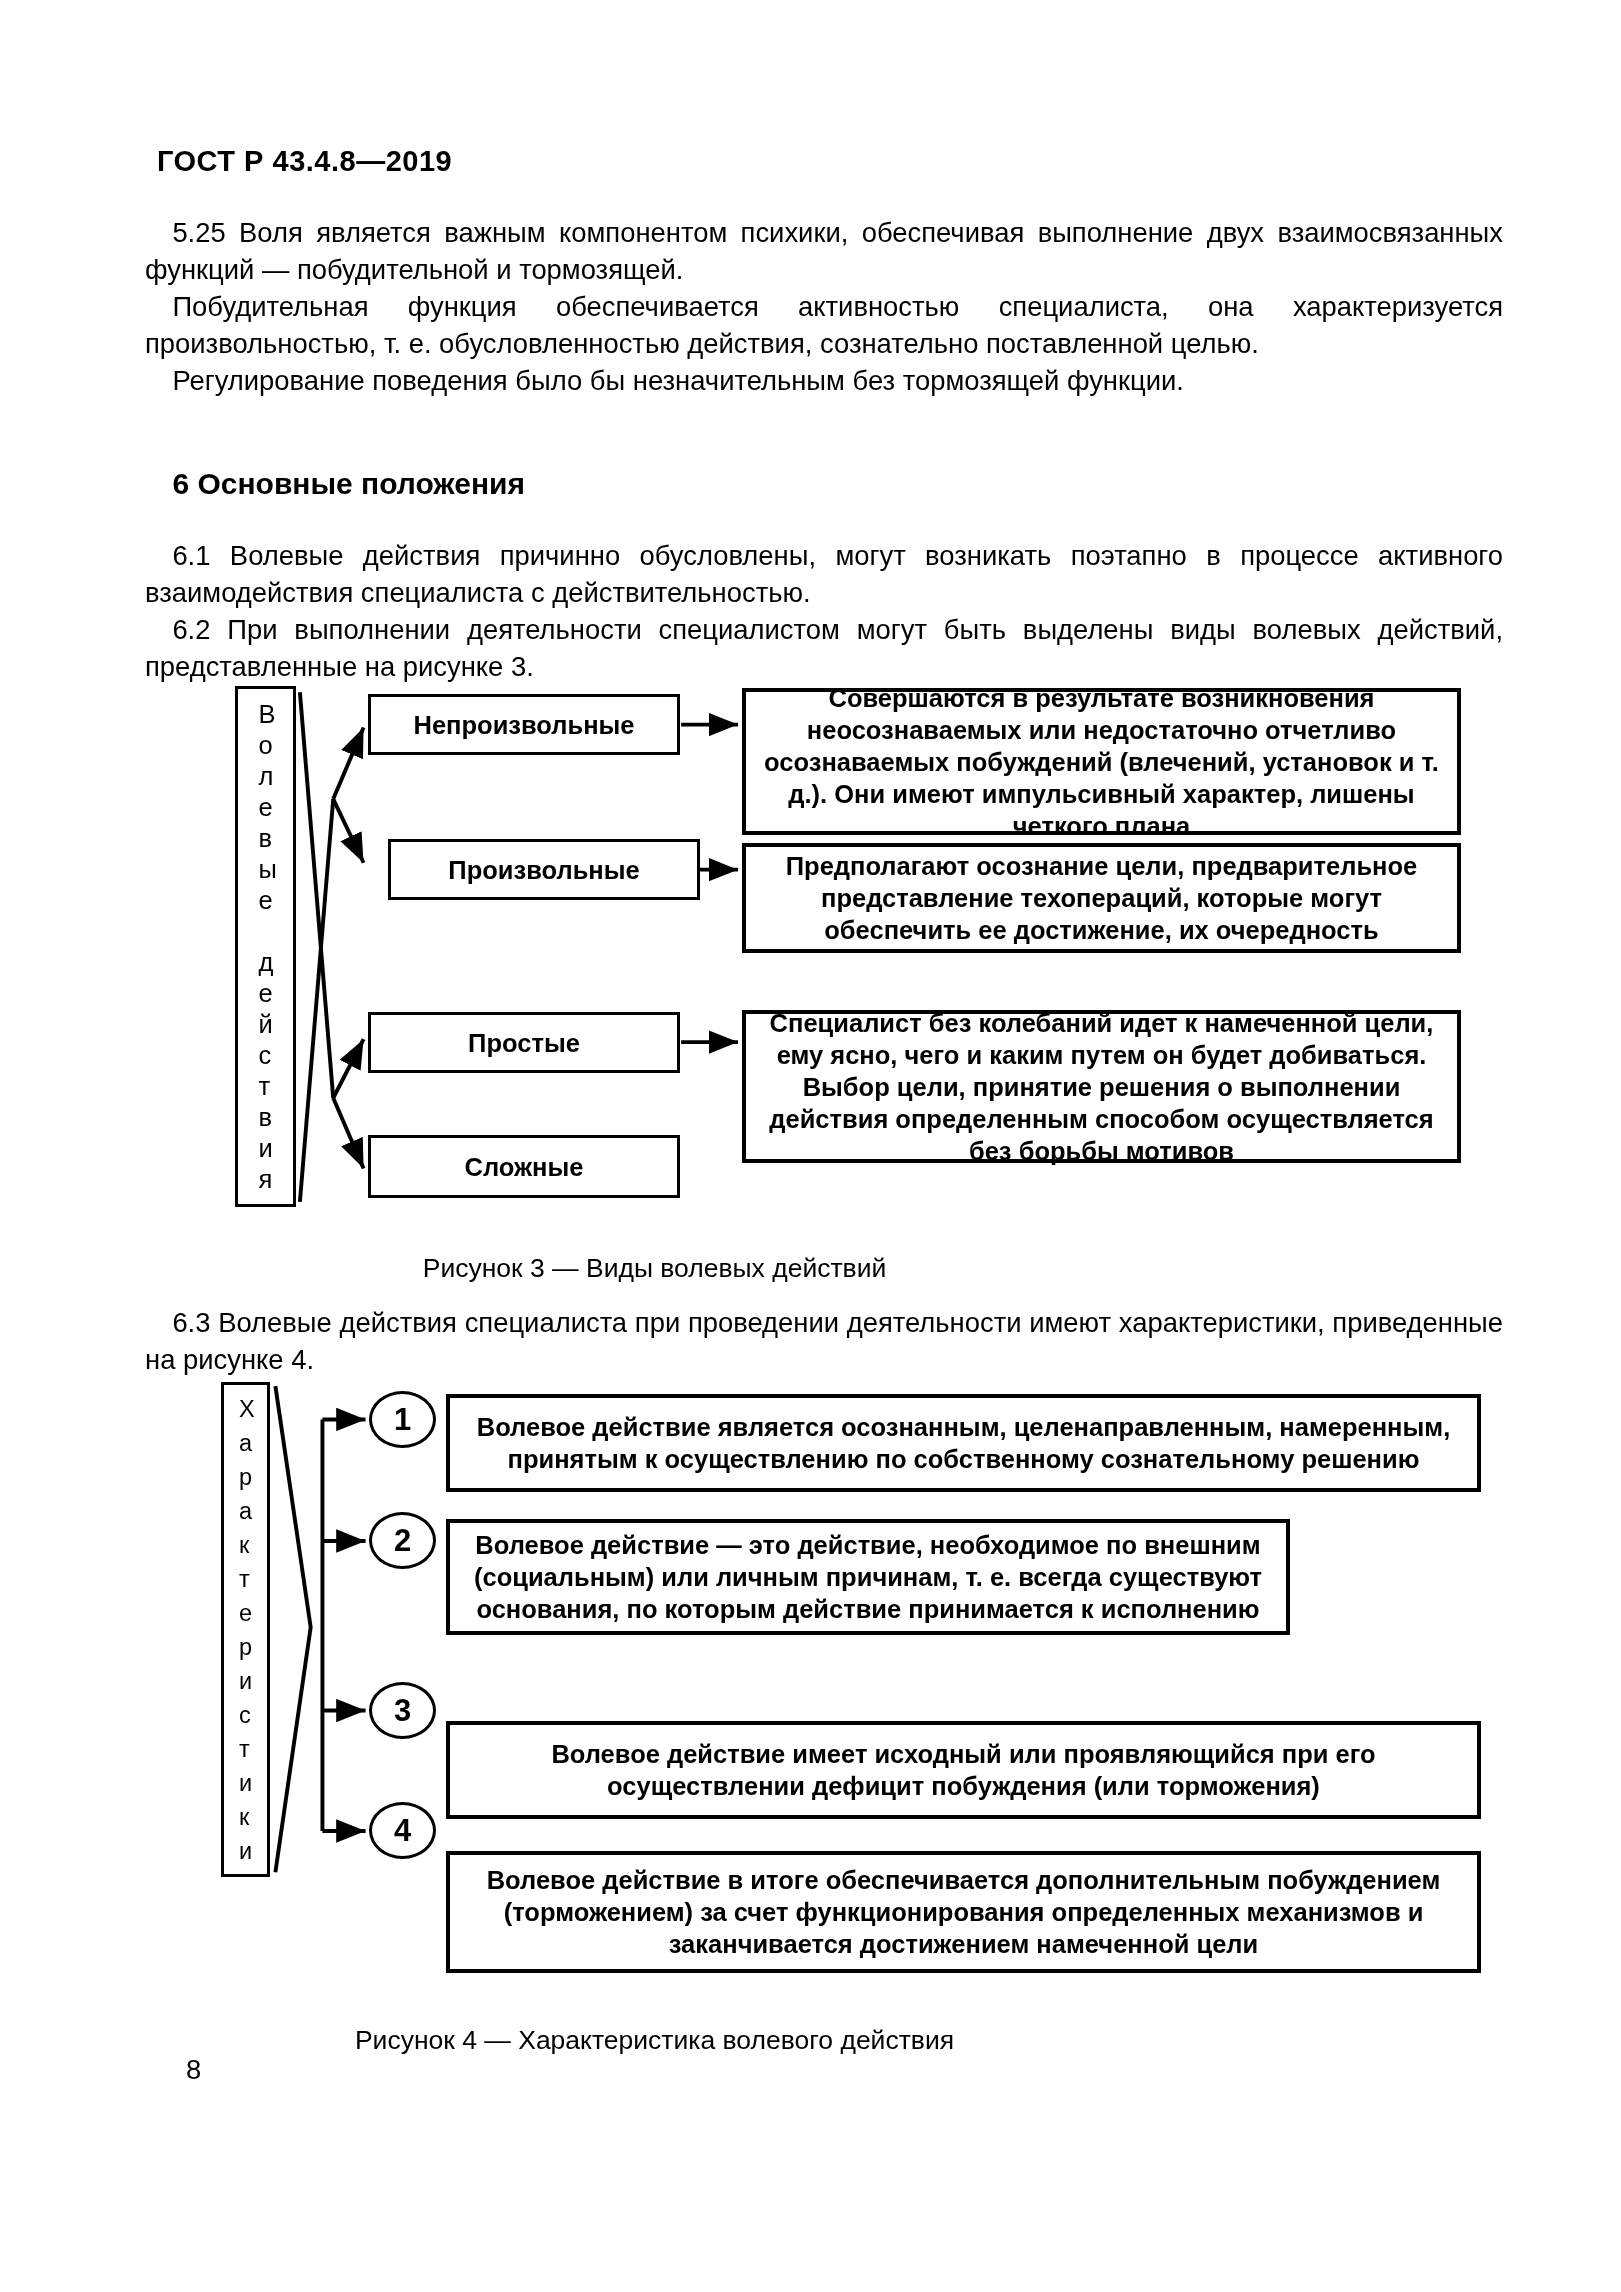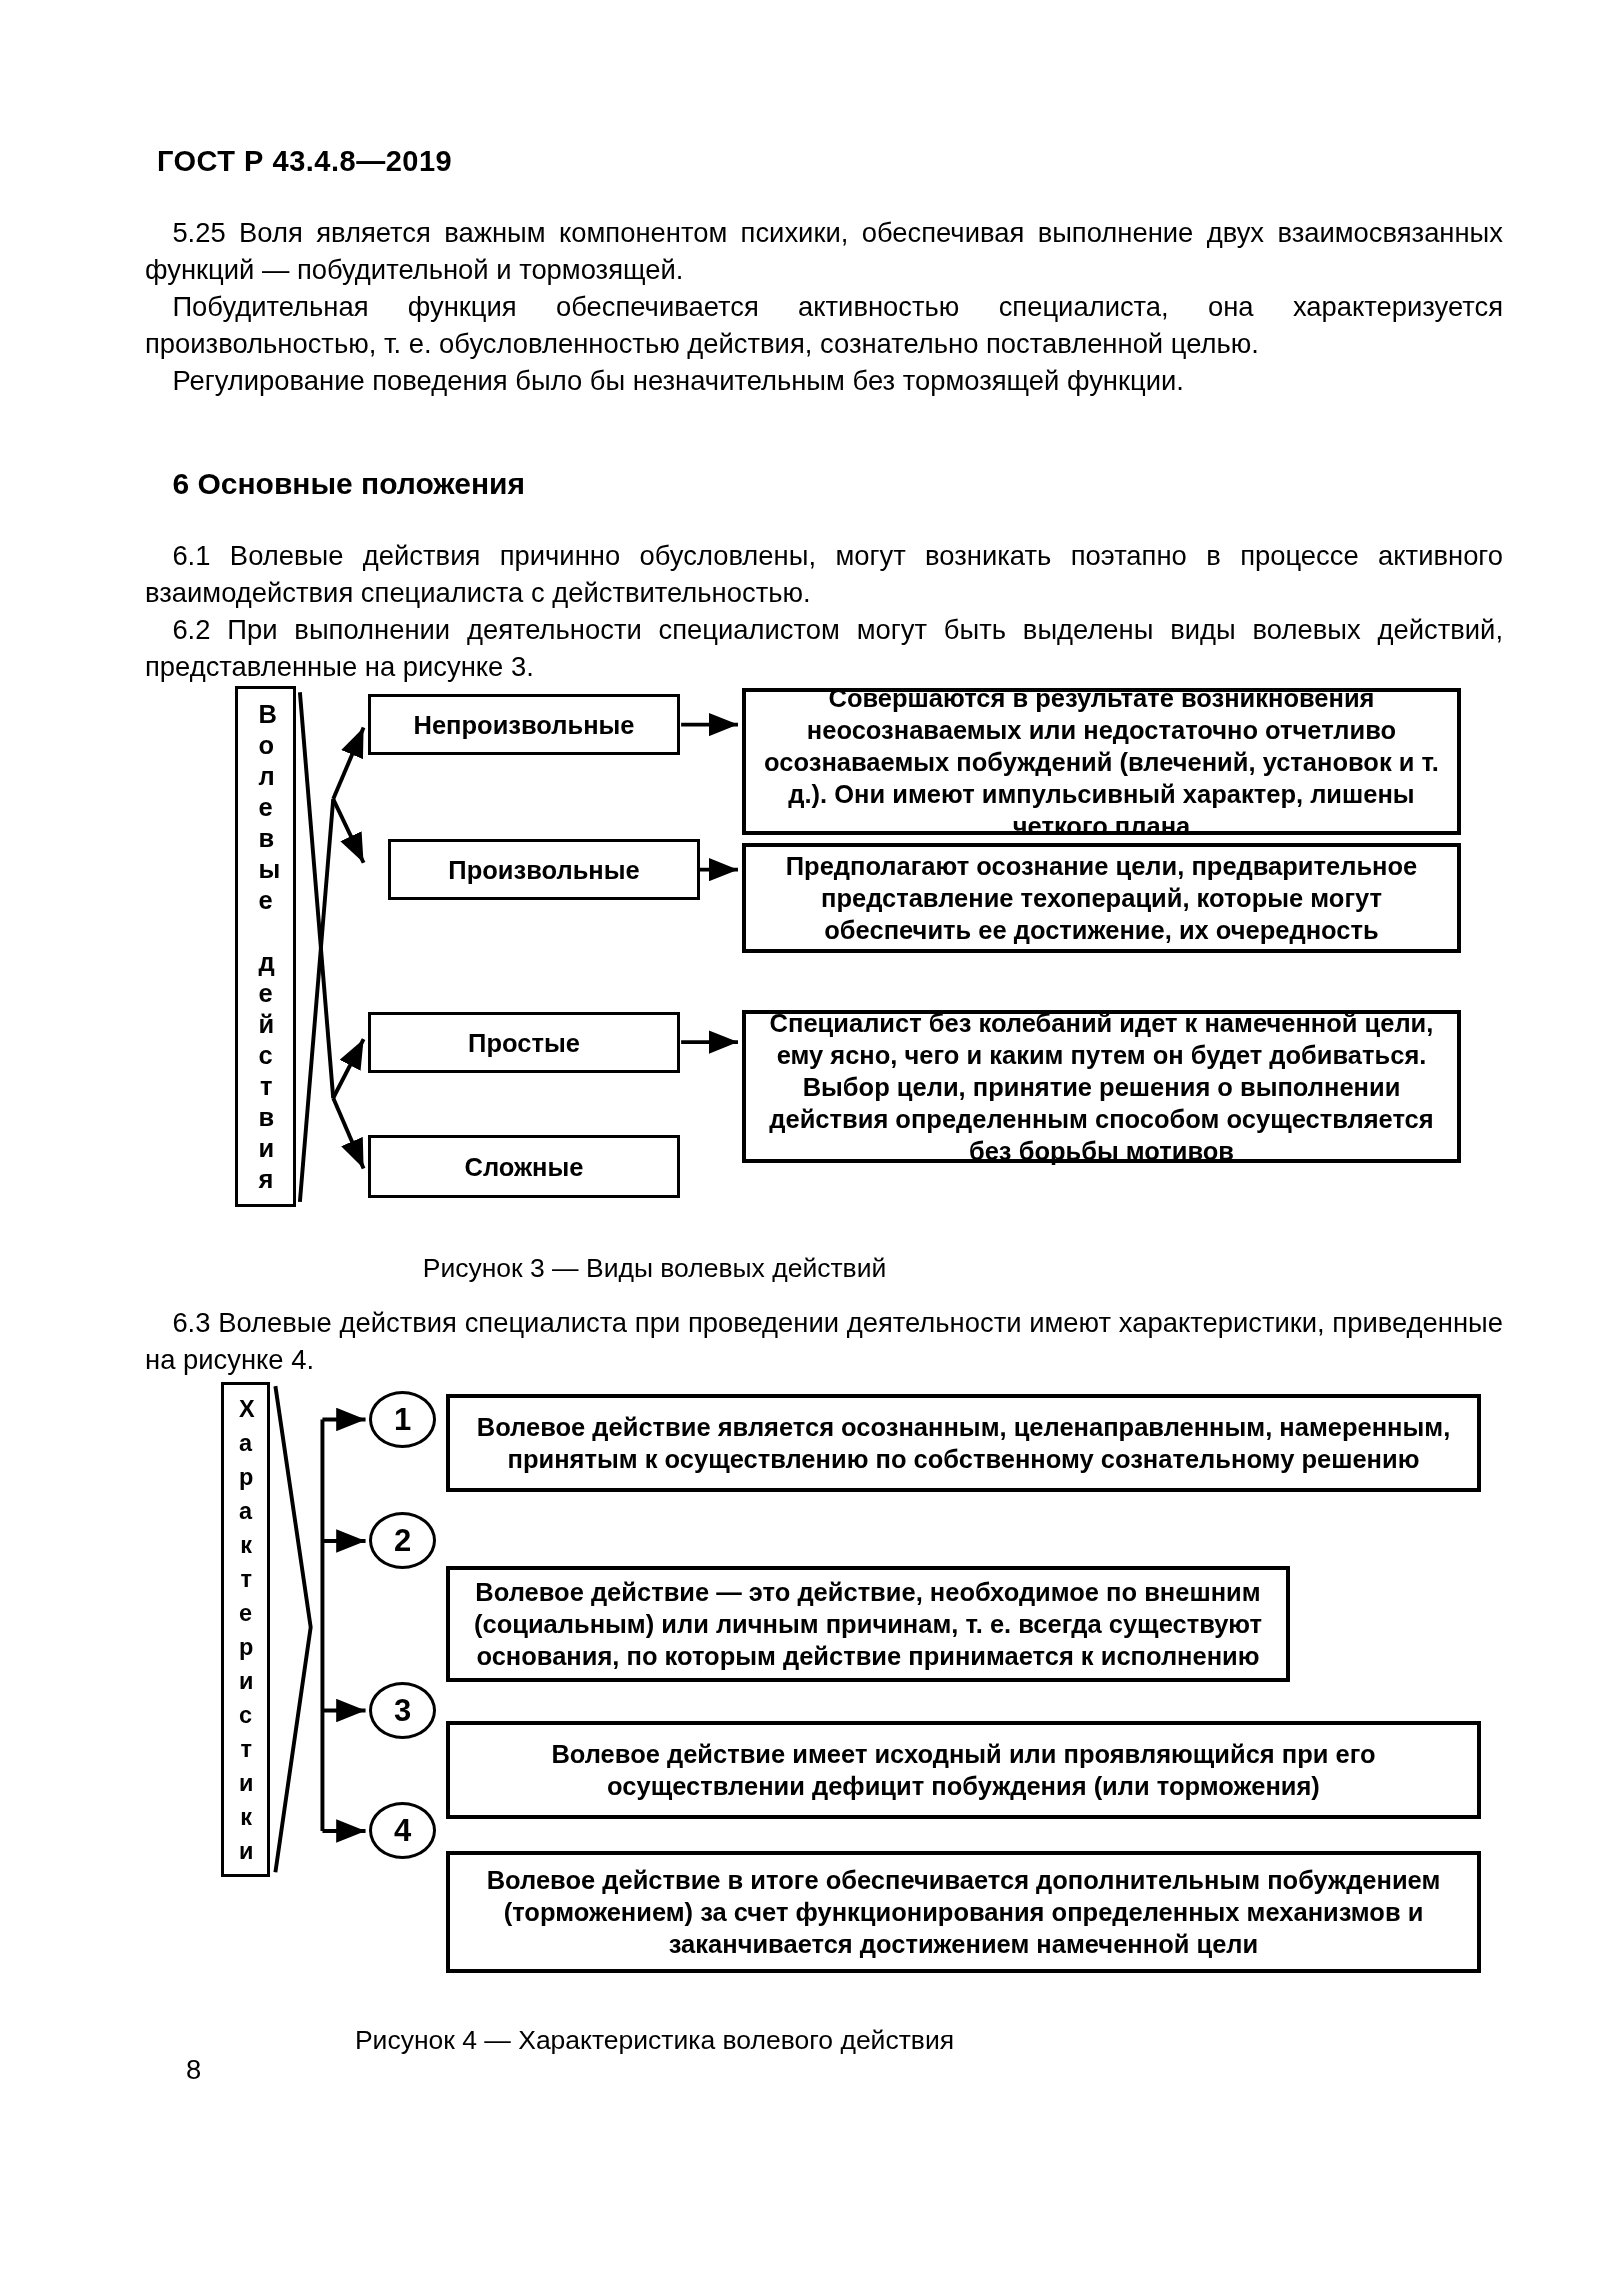--- a/index.html
+++ b/index.html
@@ -43,21 +43,21 @@
   .fig4box{padding:5.9px 13.7px;}
   
   .vlabel{
     background:#fff;z-index:2;
     display:flex;align-items:center;justify-content:center;
     box-sizing:border-box;border:3.9px solid #000;
   }
   .vlabel span{
     display:block;width:1ch;
     white-space:pre-line;word-break:break-all;
-    text-align:right;font-weight:700;
+    text-align:left;font-weight:400;
   }
   .vl3 span{font-size:25.5px;line-height:31px;}
   .vl4 span{font-size:23.5px;line-height:34px;}
   
   .circle{
     width:67px;height:57px;
     border:3.9px solid #000;border-radius:50%;
     background:#fff;z-index:2;
     display:flex;align-items:center;justify-content:center;
     font-size:31px;font-weight:700;
@@ -169,21 +169,21 @@
   <div class="abs circle" style="left:369px;top:1682px">
     <span>3</span>
   </div>
   <div class="abs circle" style="left:369px;top:1802px">
     <span>4</span>
   </div>
 
   <div class="abs dbox b5 fig4box" style="left:446px;top:1394px;width:1035px;height:98px">
     <span>Волевое действие является осознанным, целенаправленным, намеренным, принятым к осуществлению по собственному сознательному решению</span>
   </div>
-  <div class="abs dbox b5 fig4box" style="left:446px;top:1566px;width:844px;height:116px">
+  <div class="abs dbox b5 fig4box" style="left:446px;top:1519px;width:844px;height:116px">
     <span>Волевое действие — это действие, необходимое по внешним (социальным) или личным причинам, т. е. всегда существуют основания, по которым действие принимается к исполнению</span>
   </div>
   <div class="abs dbox b5 fig4box" style="left:446px;top:1721px;width:1035px;height:98px">
     <span>Волевое действие имеет исходный или проявляющийся при его осуществлении дефицит побуждения (или торможения)</span>
   </div>
   <div class="abs dbox b5 fig4box" style="left:446px;top:1851px;width:1035px;height:122px">
     <span>Волевое действие в итоге обеспечивается дополнительным побуждением (торможением) за счет функционирования определенных механизмов и заканчивается достижением намеченной цели</span>
   </div>
 
   <div class="abs caption" style="top:2025px">Рисунок 4 — Характеристика волевого действия</div>

